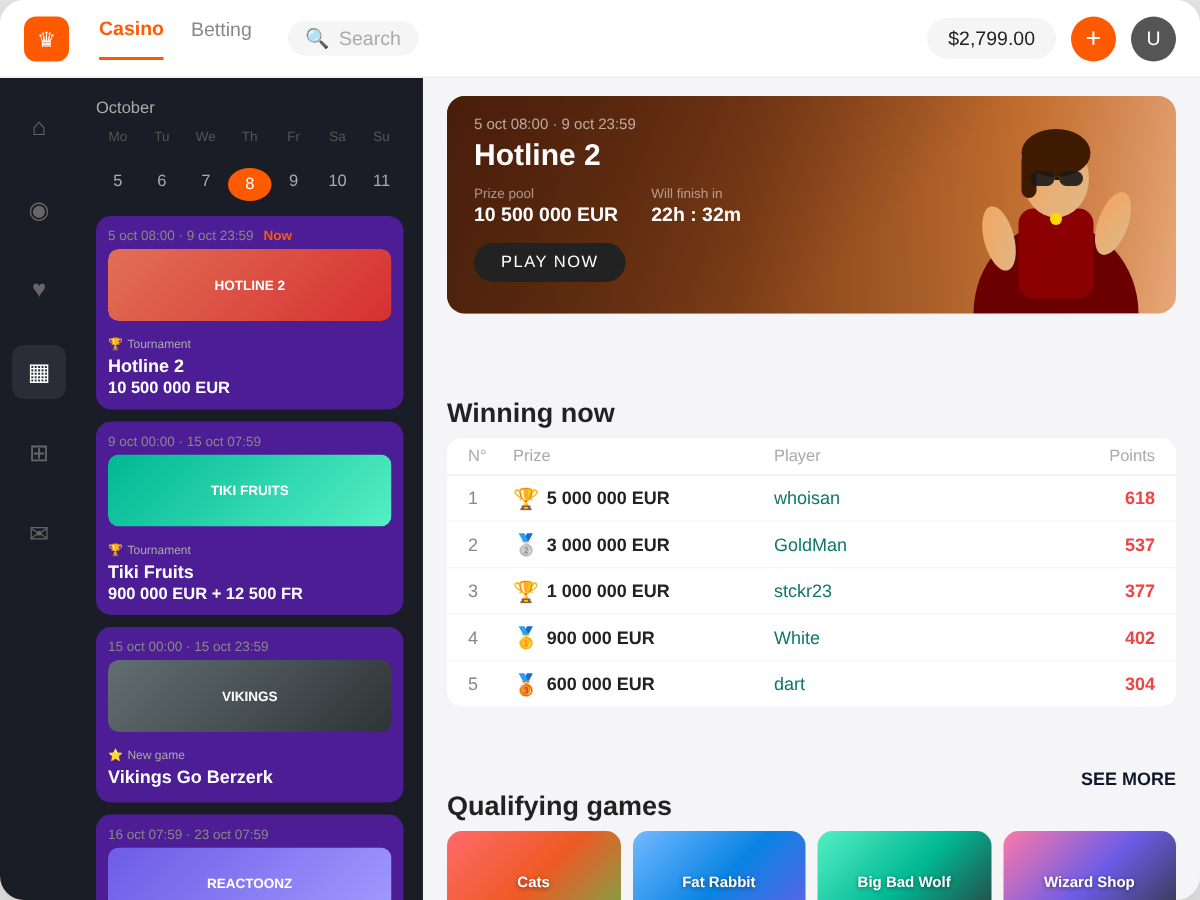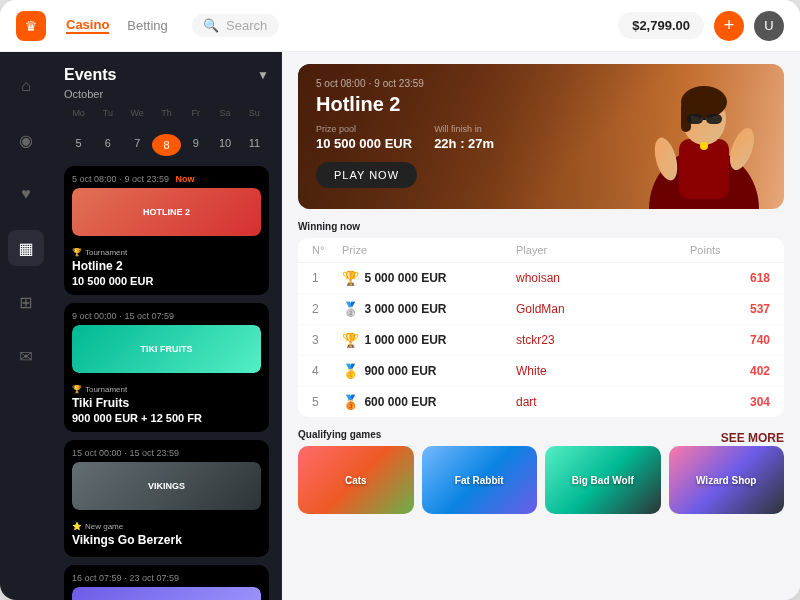--- a/index.html
+++ b/index.html
@@ -43,21 +43,21 @@
     }
     .nav-links {
       display: flex;
       gap: 18px;
       align-items: center;
     }
     .nav-link {
       font-size: 13px;
       color: #888;
       cursor: pointer;
-      padding-bottom: 0;
+      padding-bottom: 12px;
     }
     .nav-link.active {
       color: #ff5a00;
       border-bottom: 2px solid #ff5a00;
       font-weight: 600;
     }
     .search-bar {
       display: flex;
       align-items: center;
       gap: 6px;
@@ -72,21 +72,21 @@
       margin-left: auto;
       display: flex;
       align-items: center;
       gap: 10px;
     }
     .balance-badge {
       background: #f5f5f5;
       border-radius: 20px;
       padding: 6px 14px;
       font-size: 13px;
-      font-weight: 700;
+      font-weight: 400;
       color: #222;
     }
     .add-btn {
       width: 30px; height: 30px;
       background: #ff5a00;
       border-radius: 50%;
       display: flex; align-items: center; justify-content: center;
       color: #fff;
       font-size: 18px;
       cursor: pointer;
@@ -183,21 +183,21 @@
       background: #ff5a00;
       color: #fff;
       border-radius: 50%;
       width: 22px;
       height: 22px;
       display: flex; align-items: center; justify-content: center;
       margin: 0 auto;
     }
     
     .event-card {
-      background: #000000;
+      background: #4c1d95;
       border-radius: 10px;
       padding: 8px;
       margin-bottom: 8px;
     }
     .event-time {
       color: #888;
       font-size: 9px;
       margin-bottom: 4px;
     }
     .event-time .now-badge {
@@ -299,24 +299,25 @@
       letter-spacing: 1px;
     }
     .hero-figure {
       position: absolute;
       right: 0; top: 0; bottom: 0;
       width: 200px;
       display: flex; align-items: flex-end; justify-content: flex-end;
     }
     
     .section-title {
-      font-size: 10px;
+      font-size: 18px;
       font-weight: 700;
       color: #222;
       margin-bottom: 6px;
+      margin-top: 44px;
     }
     .winning-table {
       background: #fff;
       border-radius: 10px;
       overflow: hidden;
     }
     .table-header {
       display: grid;
       grid-template-columns: 30px 1fr 1fr 80px;
       padding: 6px 14px;
@@ -340,36 +341,36 @@
       display: flex;
       align-items: center;
       gap: 5px;
       font-size: 12px;
       font-weight: 600;
       color: #222;
     }
     .medal { font-size: 14px; }
     .player-cell {
       font-size: 12px;
-      color: #b91c1c;
+      color: #0f766e;
     }
     .points-cell {
       font-size: 12px;
       font-weight: 700;
       color: #ef4444;
       text-align: right;
     }
     
     .qualifying-header {
       display: flex;
       align-items: center;
       justify-content: space-between;
     }
     .see-more {
-      color: #7f1d1d;
+      color: #0f172a;
       font-size: 12px;
       font-weight: 700;
       cursor: pointer;
     }
     .games-row {
       display: grid;
       grid-template-columns: repeat(4, 1fr);
       gap: 8px;
     }
     .game-thumb {
@@ -467,24 +468,20 @@
     <div class="sidebar">
       <div class="sidebar-icon">⌂</div>
       <div class="sidebar-icon">◉</div>
       <div class="sidebar-icon">♥</div>
       <div class="sidebar-icon active">▦</div>
       <div class="sidebar-icon">⊞</div>
       <div class="sidebar-icon">✉</div>
     </div>
 
     <div class="events-panel scrollbar-hide">
-      <div class="events-header">
-        <span class="events-title">Events</span>
-        <span class="chevron-icon">▼</span>
-      </div>
       <div class="events-month">October</div>
       <div class="calendar-wrapper">
         <div class="cal-day-header">
           <span class="cal-day-label">Mo</span>
           <span class="cal-day-label">Tu</span>
           <span class="cal-day-label">We</span>
           <span class="cal-day-label">Th</span>
           <span class="cal-day-label">Fr</span>
           <span class="cal-day-label">Sa</span>
           <span class="cal-day-label">Su</span>
@@ -557,21 +554,21 @@
         <div class="hero-content">
           <div class="hero-date">5 oct 08:00 · 9 oct 23:59</div>
           <div class="hero-title">Hotline 2</div>
           <div class="hero-meta">
             <div class="hero-meta-item">
               <label>Prize pool</label>
               <span>10 500 000 EUR</span>
             </div>
             <div class="hero-meta-item">
               <label>Will finish in</label>
-              <span>22h : 27m</span>
+              <span>22h : 32m</span>
             </div>
           </div>
           <button class="play-btn">PLAY NOW</button>
         </div>
         <div class="hero-figure">
           <svg width="160" height="145" viewBox="0 0 160 145">
             <defs>
               <linearGradient id="bg1" x1="0%" y1="0%" x2="100%" y2="100%">
                 <stop offset="0%" style="stop-color:#c87a3a"></stop>
                 <stop offset="100%" style="stop-color:#8B4513"></stop>
@@ -603,21 +600,21 @@
         </div>
       </div>
 
       <div>
         <div class="section-title">Winning now</div>
         <div class="winning-table">
           <div class="table-header">
             <span>N°</span>
             <span>Prize</span>
             <span>Player</span>
-            <span style="text-align:left">Points</span>
+            <span style="text-align:right">Points</span>
           </div>
 
           <div class="table-row">
             <span class="rank-num">1</span>
             <div class="prize-cell">
               <span class="medal trophy-gold">🏆</span>
               <span>5 000 000 EUR</span>
             </div>
             <span class="player-cell">whoisan</span>
             <span class="points-cell">618</span>
@@ -633,21 +630,21 @@
             <span class="points-cell">537</span>
           </div>
 
           <div class="table-row">
             <span class="rank-num">3</span>
             <div class="prize-cell">
               <span class="medal trophy-bronze">🏆</span>
               <span>1 000 000 EUR</span>
             </div>
             <span class="player-cell">stckr23</span>
-            <span class="points-cell">740</span>
+            <span class="points-cell">377</span>
           </div>
 
           <div class="table-row">
             <span class="rank-num">4</span>
             <div class="prize-cell">
               <span class="medal medal-gold">🥇</span>
               <span>900 000 EUR</span>
             </div>
             <span class="player-cell">White</span>
             <span class="points-cell">402</span>

